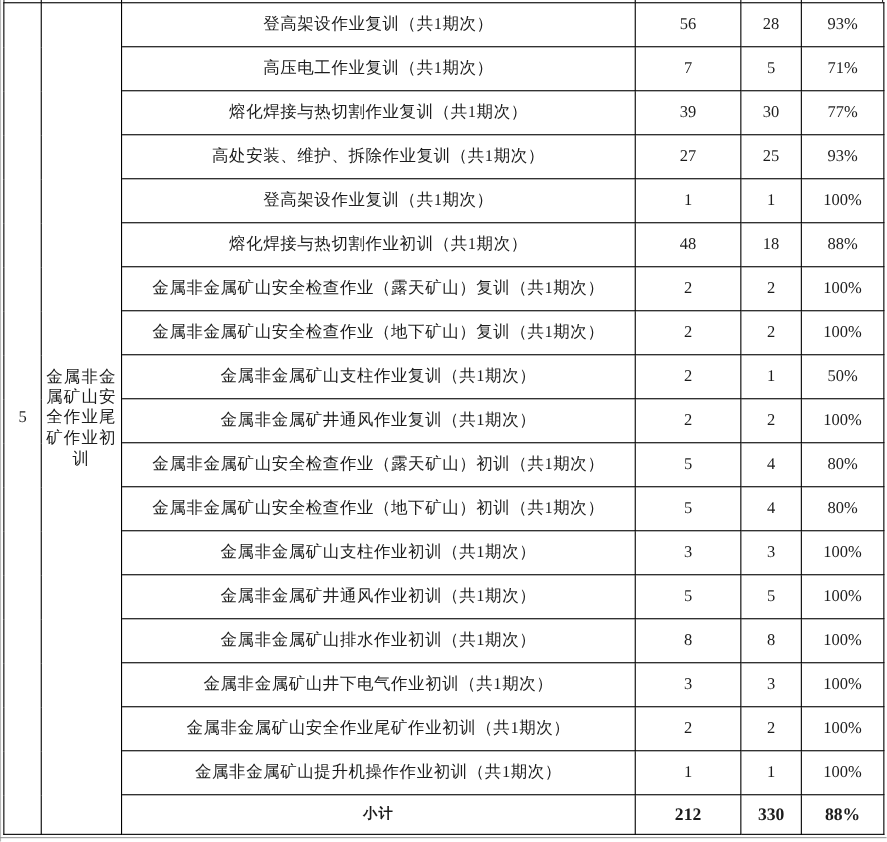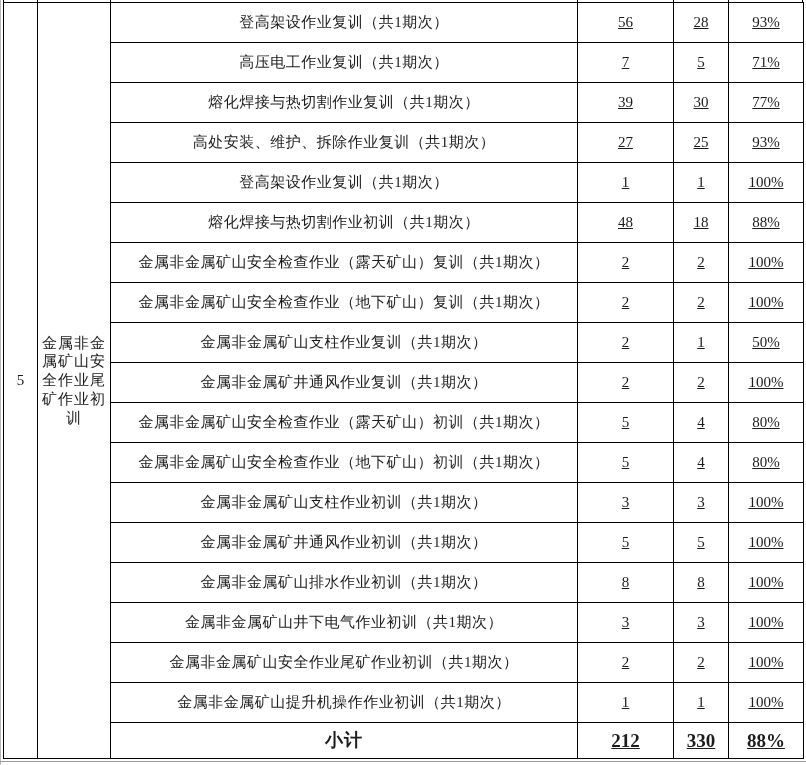--- a/index.html
+++ b/index.html
@@ -44,23 +44,23 @@
   tr.data-row{height:40px;}
   tr.summary-row{height:36px;}
   td.seq-cell{font-size:16px;}
   td.company-cell{
     padding:0 4px;
     line-height:1.45;
     word-break:break-all;
     letter-spacing:1px;
   }
   td.course-cell{letter-spacing:0.5px;}
-  td.num-cell{font-size:16px;text-decoration:underline;}
-  tr.summary-row td{font-weight:bold;font-size:19px;}
-  tr.summary-row td.summary-label-cell{font-size:18px;letter-spacing:1px;}
+  td.num-cell{font-size:16px;}
+  tr.summary-row td{font-weight:bold;font-size:16px;}
+  tr.summary-row td.summary-label-cell{font-size:13px;letter-spacing:1px;}
 </style>
 </head>
 <body>
 
 <div class="page-edge-left"></div>
 
 <div class="stub-strip top">
   <div class="vstub" style="left:0px"></div>
   <div class="vstub" style="left:34px"></div>
   <div class="vstub" style="left:107px"></div>

